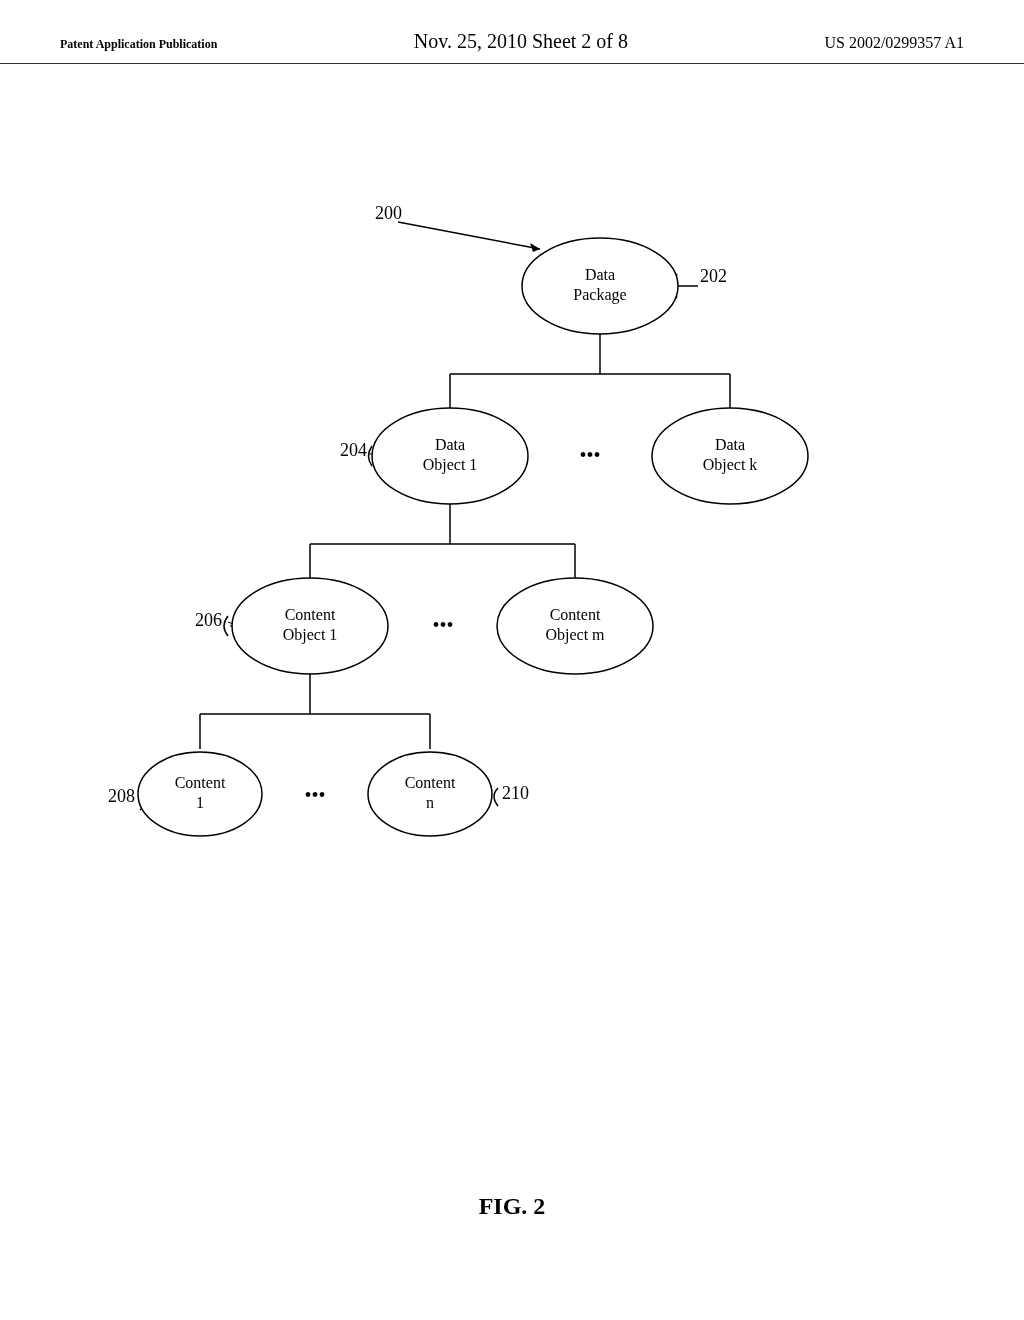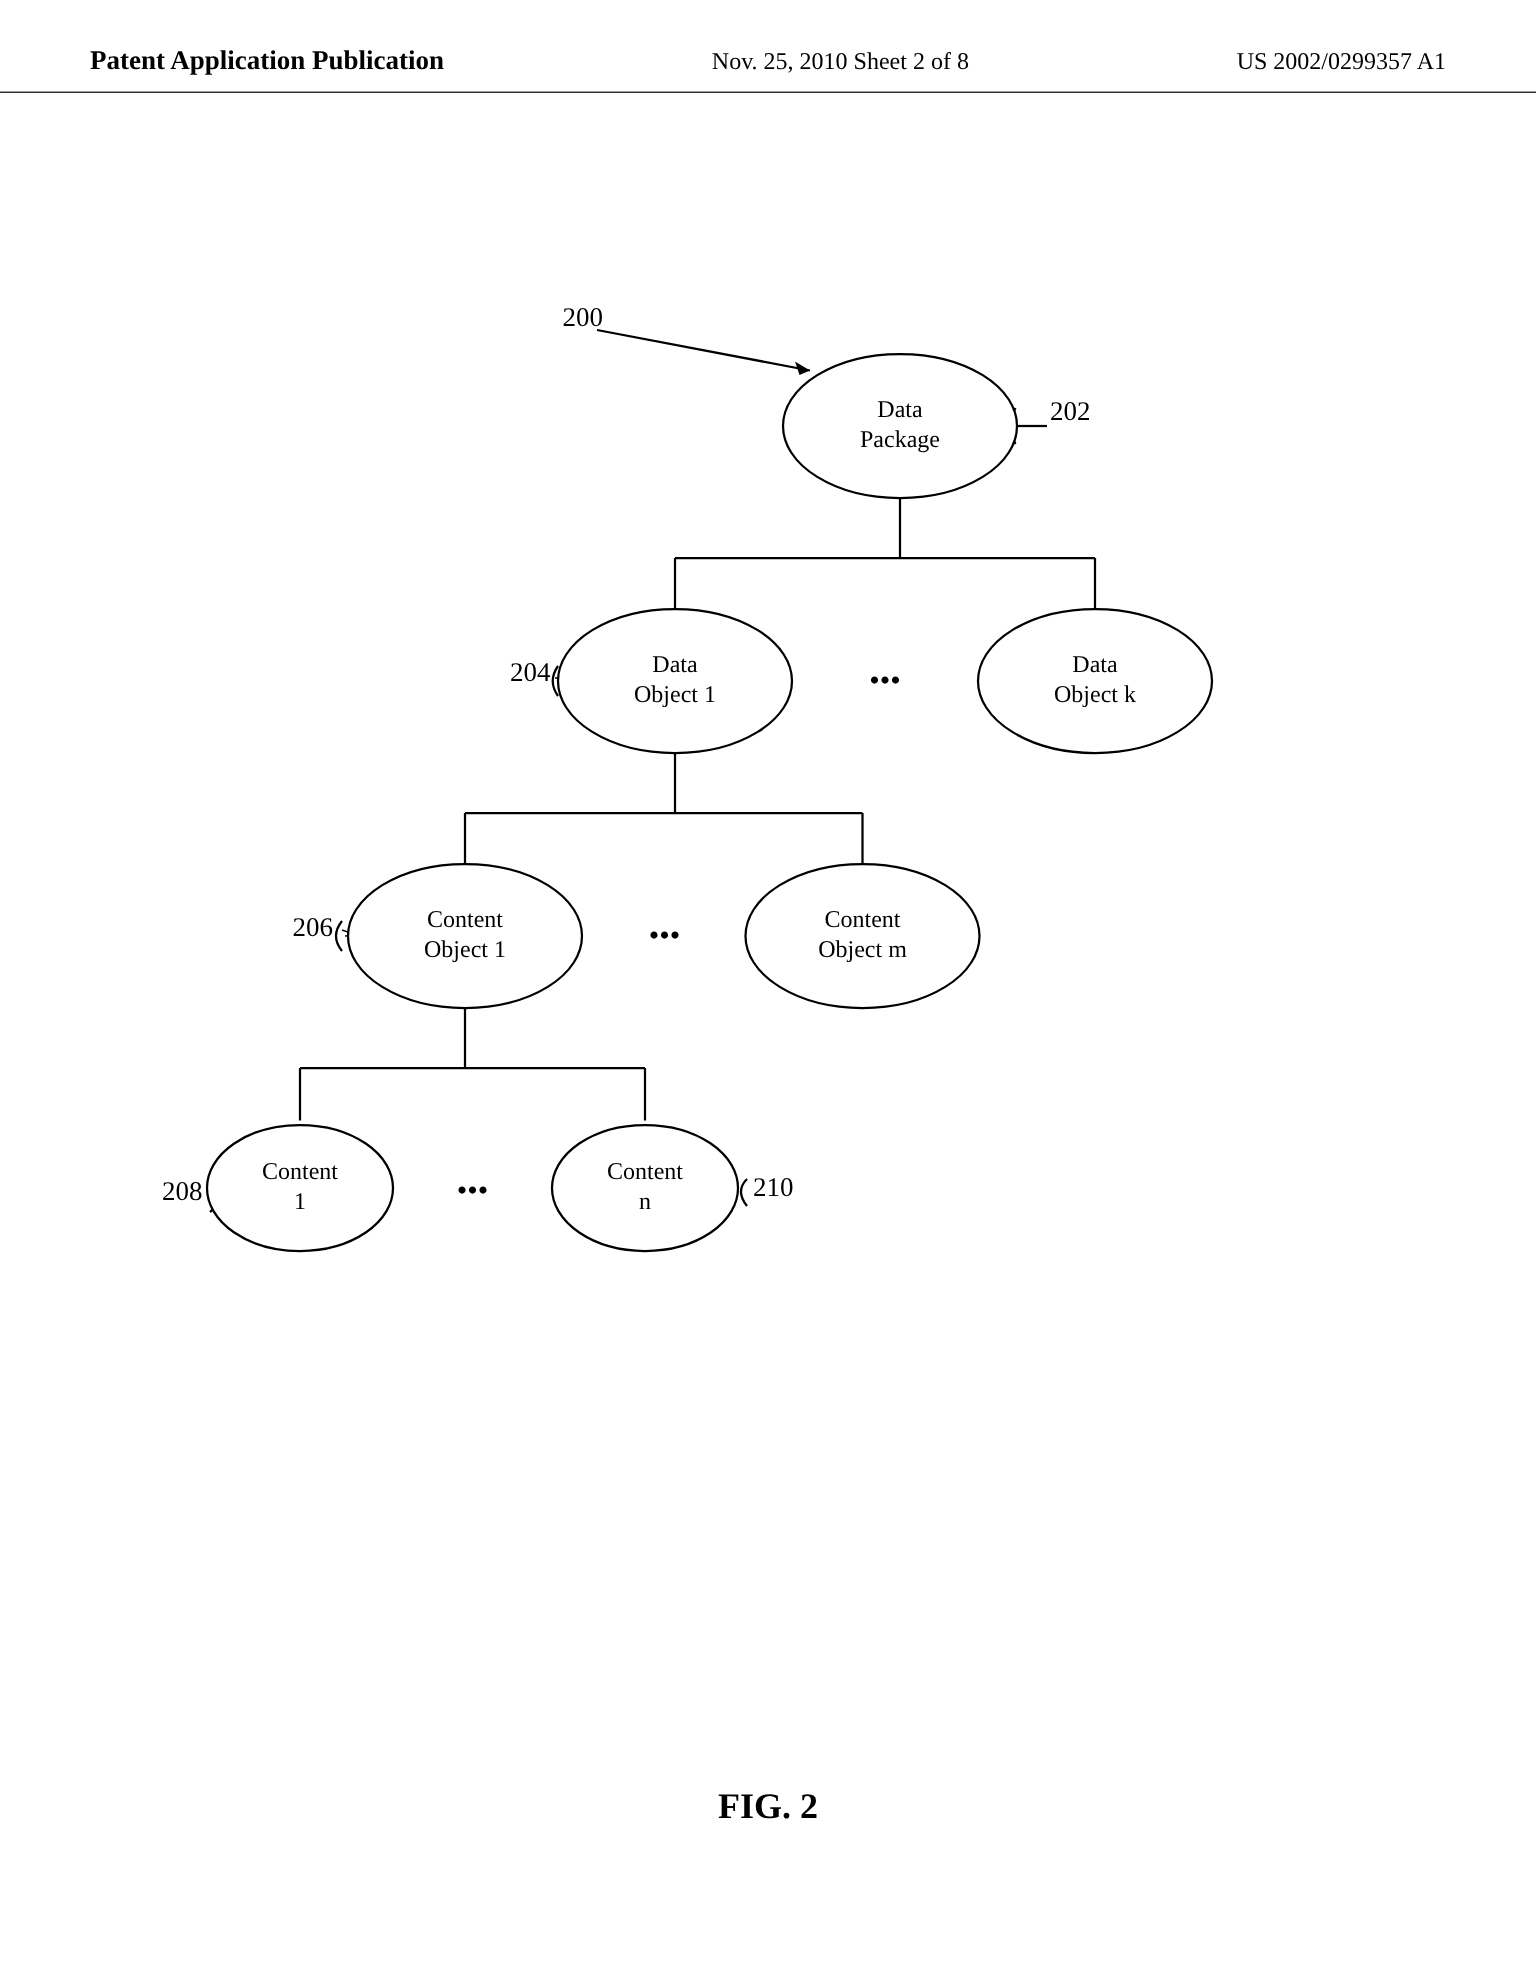--- a/index.html
+++ b/index.html
@@ -20,25 +20,25 @@
     .header {
       display: flex;
       justify-content: space-between;
       align-items: baseline;
       padding: 30px 60px 10px 60px;
       border-bottom: 1px solid #333;
     }
 
     .header-left {
       font-weight: bold;
-      font-size: 18px;
+      font-size: 12px;
     }
 
     .header-center {
-      font-size: 16px;
+      font-size: 20px;
     }
 
     .header-right {
       font-size: 16px;
     }
 
     .diagram-area {
       position: relative;
       width: 100%;
       height: 1200px;

